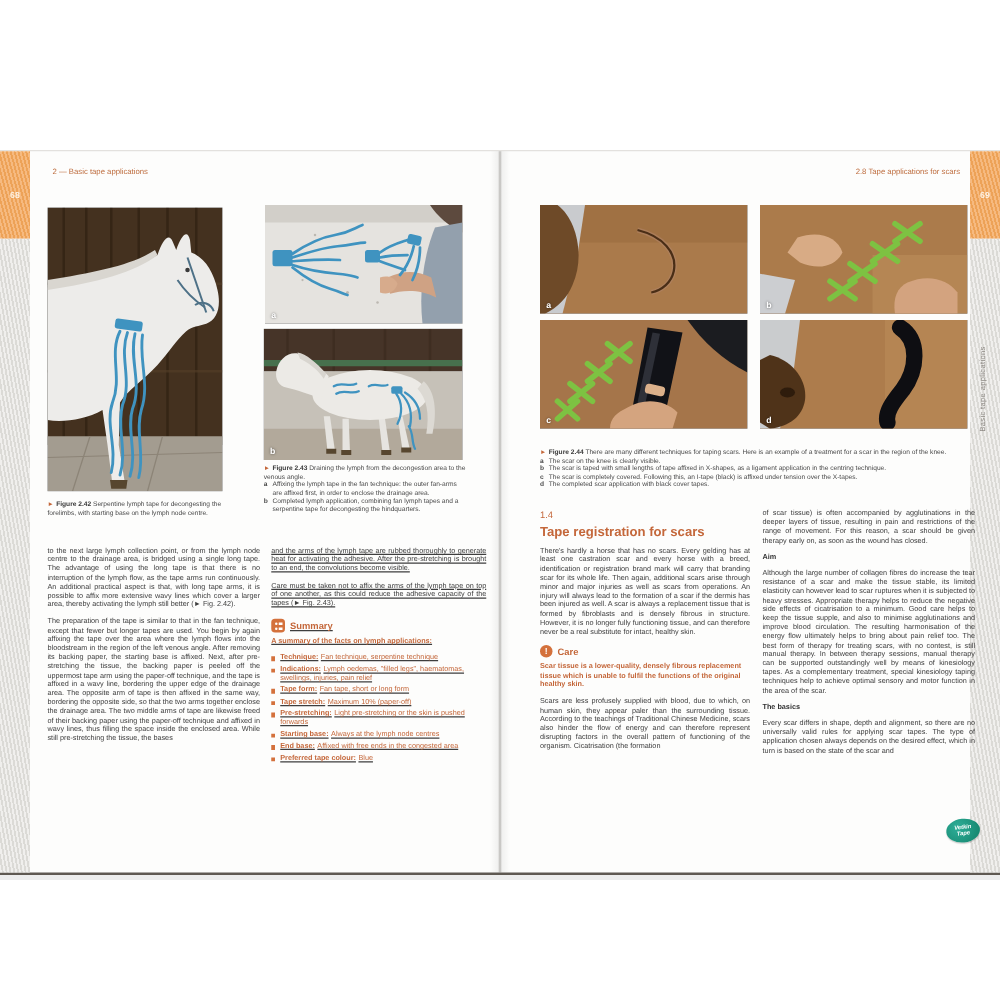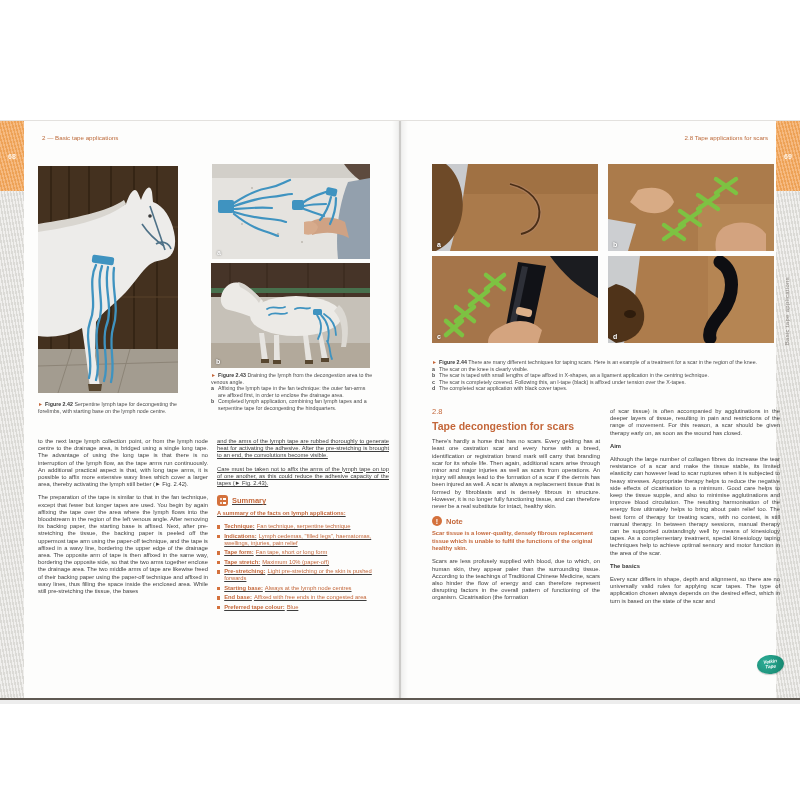--- a/index.html
+++ b/index.html
@@ -396,28 +396,28 @@
             <span class="ct">The scar is completely covered. Following this, an I-tape (black) is affixed under tension over the X-tapes.</span>
           </div>
         <div class="ci">
             <span class="cl">d</span>
             <span class="ct">The completed scar application with black cover tapes.</span>
           </div>
       </div>
     </div>
 
     <div class="col pos-rcol1">
-      <p class="secnum">2.8</p>
-      <p class="sectitle">Tape decongestion for scars</p>
+      <p class="secnum">1.4</p>
+      <p class="sectitle">Tape registration for scars</p>
       <p>There's hardly a horse that has no scars. Every gelding has at least one castration scar and every horse with a breed, identification or registration brand mark will carry that branding scar for its whole life. Then again, additional scars arise through minor and major injuries as well as scars from operations. An injury will always lead to the formation of a scar if the dermis has been injured as well. A scar is always a replacement tissue that is formed by fibroblasts and is densely fibrous in structure. However, it is no longer fully functioning tissue, and can therefore never be a real substitute for intact, healthy skin.</p>
 
       <div style="margin-top:6px;">
         <div class="boxhead">
           <span class="icon-ci">!</span>
-          <span class="ttl">Note</span>
+          <span class="ttl">Care</span>
         </div>
         <p class="notebold">Scar tissue is a lower-quality, densely fibrous replacement tissue which is unable to fulfil the functions of the original healthy skin.</p>
       </div>
 
       <p style="margin-top:6px;">Scars are less profusely supplied with blood, due to which, on human skin, they appear paler than the surrounding tissue. According to the teachings of Traditional Chinese Medicine, scars also hinder the flow of energy and can therefore represent disrupting factors in the overall pattern of functioning of the organism. Cicatrisation (the formation</p>
     </div>
 
     <div class="col pos-rcol2">
       <p>of scar tissue) is often accompanied by agglutinations in the deeper layers of tissue, resulting in pain and restrictions of the range of movement. For this reason, a scar should be given therapy early on, as soon as the wound has closed.</p>
       <p class="subhead">Aim</p>

